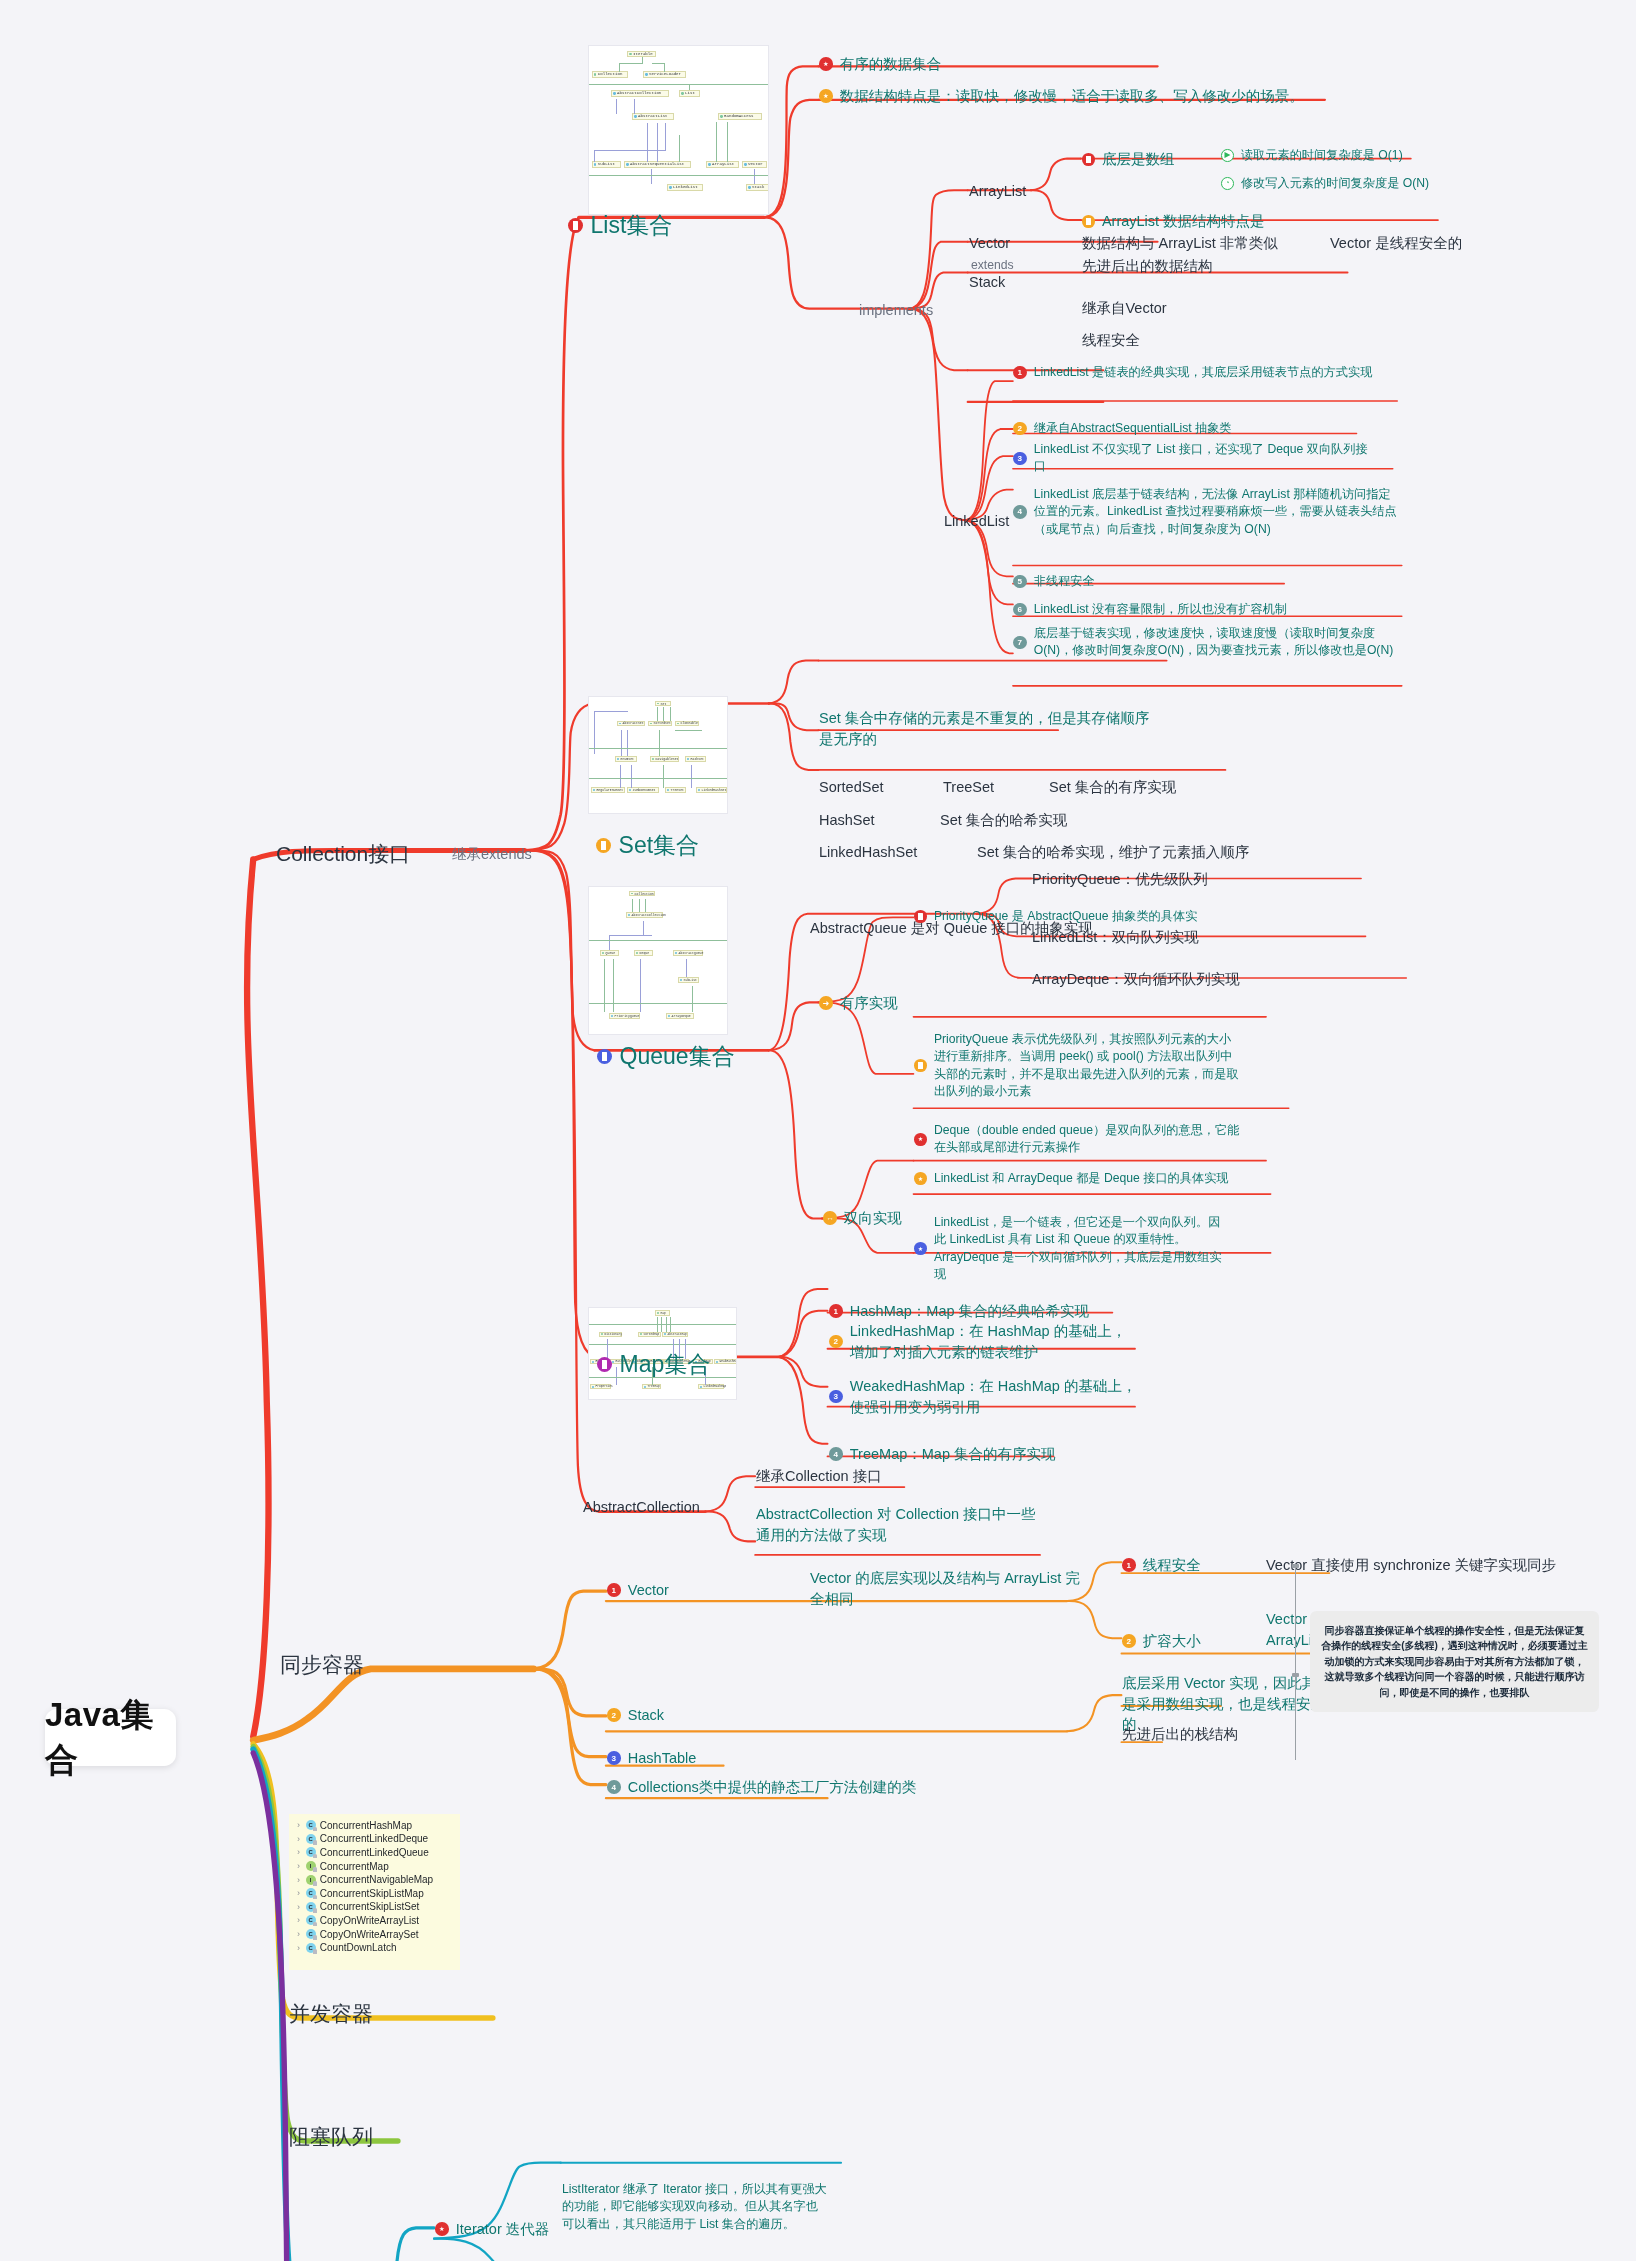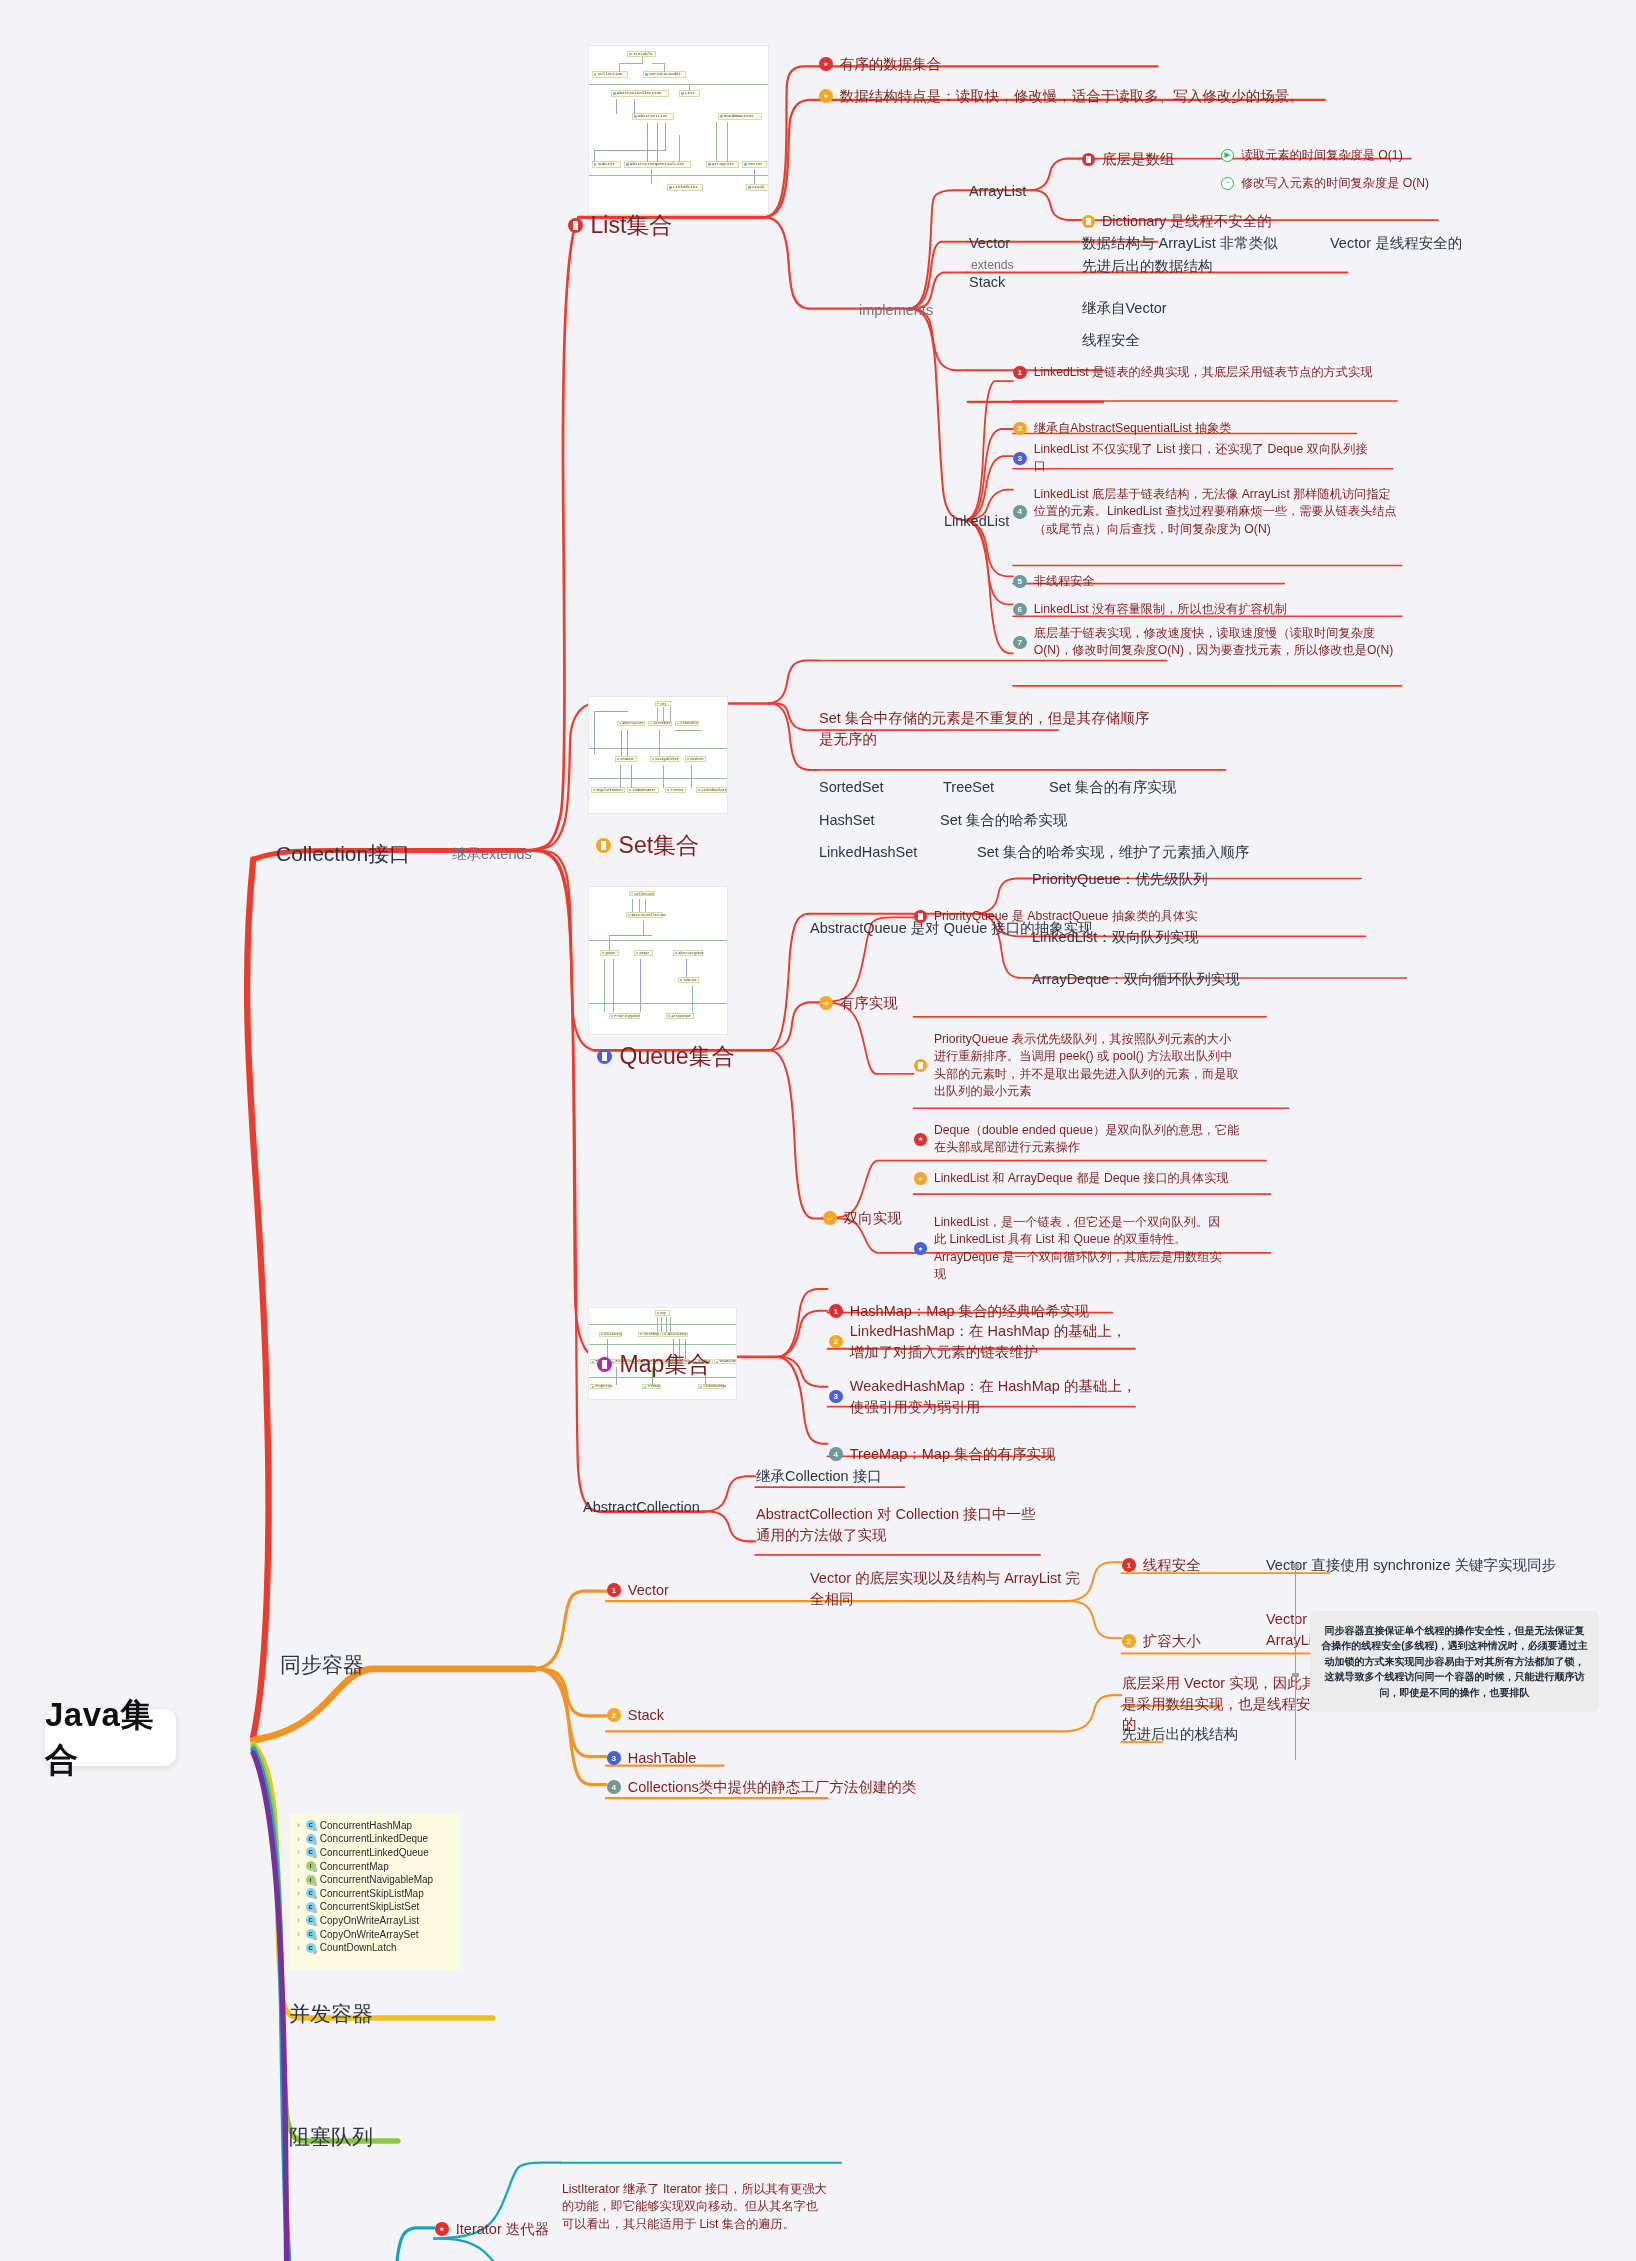--- a/index.html
+++ b/index.html
@@ -10,21 +10,21 @@
   
   .center-node{
     position:absolute;background:#fff;border-radius:11.8px;
     box-shadow:0 1.8px 6.3px rgba(0,0,0,.10);
     display:flex;align-items:center;justify-content:center;
     font-size:33px;font-weight:700;color:#111;letter-spacing:0.5px;
   }
 
   
   .node{position:absolute;display:flex;align-items:center;gap:7.2px;line-height:1.42;}
-  .node .txt{color:#7f1d1d;}
+  .node .txt{color:#0f766e;}
   .lbl-xl{font-size:21px;}
   .lbl-lg{font-size:23px;}
   .lbl-md{font-size:14.5px;}
   .lbl-sm{font-size:12.2px;}
   .muted{color:#6b7280;}
 
   
   .badge{
     flex:0 0 auto;display:inline-flex;align-items:center;justify-content:center;
     border-radius:50%;color:#fff;font-weight:700;box-sizing:border-box;
@@ -279,21 +279,21 @@
 
   <div class="node lbl-md muted" style="left:859px;top:300px;">implements</div>
 
   <div class="node lbl-md" style="left:969px;top:181px;">ArrayList</div>
   <div class="node lbl-md" style="left:1082px;top:149px;width:330px;">
     <span class="badge b-red b-28 flag"></span>
     <span class="txt">底层是数组</span>
   </div>
   <div class="node lbl-md" style="left:1082px;top:211px;width:362px;">
     <span class="badge b-orange b-28 flag"></span>
-    <span class="txt">Dictionary 是线程不安全的</span>
+    <span class="txt">ArrayList 数据结构特点是</span>
   </div>
   <div class="node lbl-sm" style="left:1221px;top:147px;width:389px;">
     <span class="badge b-greenout b-28">▶</span>
     <span class="txt">读取元素的时间复杂度是 O(1)</span>
   </div>
   <div class="node lbl-sm" style="left:1221px;top:175px;width:398px;">
     <span class="badge b-greenout b-28">◔</span>
     <span class="txt">修改写入元素的时间复杂度是 O(N)</span>
   </div>
 

